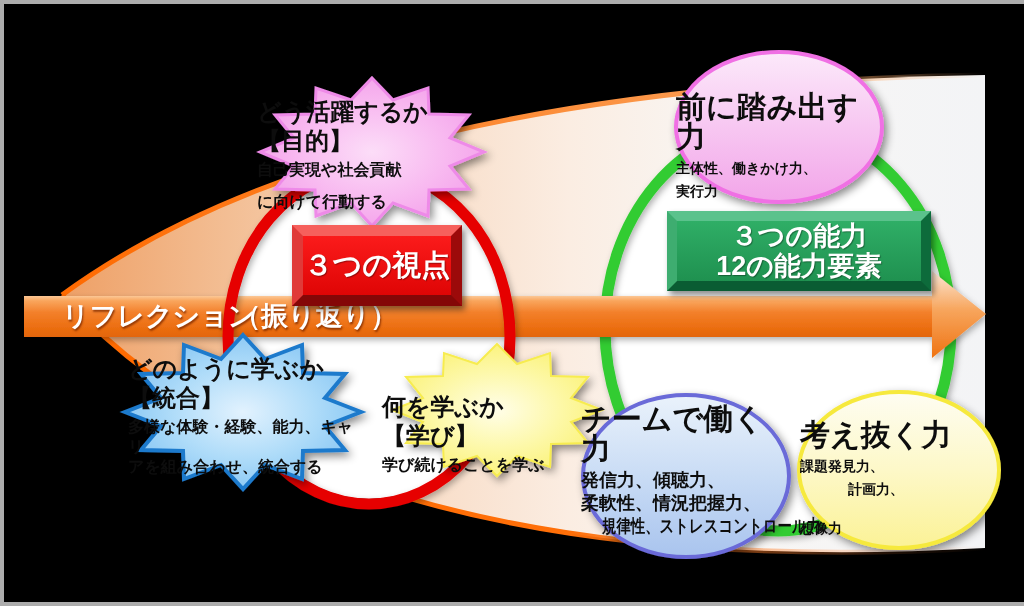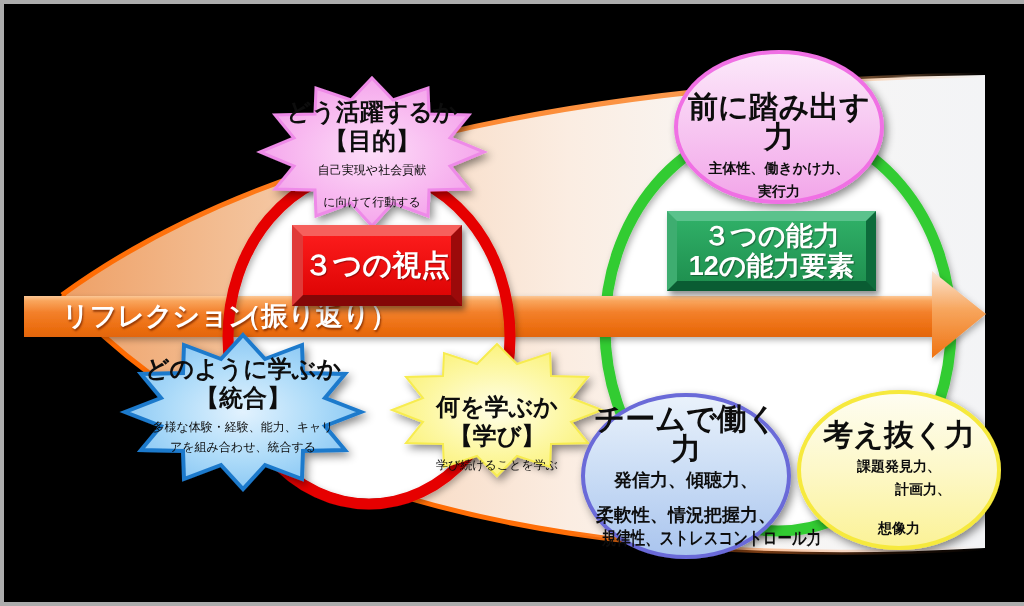--- a/index.html
+++ b/index.html
@@ -2,43 +2,43 @@
 <html><head>
 <meta charset="utf-8">
 <style>
   html,body{margin:0;padding:0;background:#000;}
   .stage{
     position:relative;width:1024px;height:606px;overflow:hidden;background:#000;
     box-shadow: inset 4px 4px 0 #ACACAC, inset 0 -4px 0 #ACACAC;
     font-family:"Liberation Sans", sans-serif;
   }
   .stage svg{position:absolute;left:0;top:0;}
-  .txt{position:absolute;text-align:center;color:#0d0d0d;}
+  .txt{position:absolute;text-align:left;color:#0d0d0d;}
   .star-title{font-size:24px;line-height:29px;font-weight:bold;}
-  .star-desc{font-size:12px;line-height:20px;font-weight:400;margin-top:5px;}
+  .star-desc{font-size:16px;line-height:20px;font-weight:700;margin-top:5px;}
   .bubble-title{font-size:30px;line-height:30px;font-weight:bold;}
   .bubble-desc{font-size:14px;line-height:23px;font-weight:600;margin-top:5px;}
   .condensed{transform:scaleX(0.8);transform-origin:50% 50%;white-space:nowrap;}
   .banner-text{
     position:absolute;top:297px;height:38px;line-height:38px;
     font-size:27px;font-weight:bold;color:#fff;
     text-shadow:1px 2px 2px rgba(130,45,0,.85);
   }
   .btn{
     position:absolute;box-sizing:border-box;display:flex;flex-direction:column;
     align-items:center;justify-content:center;color:#fff;font-weight:bold;
     box-shadow:3px 4px 6px rgba(0,0,0,.45);text-shadow:1px 1px 1px rgba(0,0,0,.35);
   }
   .btn-red{
     left:292px;top:225px;width:170px;height:81px;border:11px solid;
     border-color:#F6605C #9C0A0A #840707 #E03A38;
     background:linear-gradient(180deg,#FB1B1B,#DF0505);font-size:29px;
   }
   .btn-green{
-    left:667px;top:211px;width:209px;height:80px;border:10px solid;
+    left:667px;top:211px;width:264px;height:80px;border:10px solid;
     border-color:#5BC28C #0D6B3B #0A5C33 #3EAD70;
     background:linear-gradient(180deg,#2FAE66,#1F9150);font-size:27px;line-height:30px;
   }
 </style>
 </head>
 <body>
 
 <div class="stage">
 
   <svg width="1024" height="606" viewBox="0 0 1024 606">
@@ -169,21 +169,21 @@
 
   <div class="txt" style="left:676px;top:92px;width:206px;">
     <div class="bubble-title">前に踏み出す力</div>
     <div class="bubble-desc">主体性、働きかけ力、</div>
     <div class="bubble-desc" style="margin-top:0;">実行力</div>
   </div>
 
   <div class="txt" style="left:581px;top:404px;width:210px;">
     <div class="bubble-title">チームで働く力</div>
     <div class="bubble-desc" style="font-size:18px;">発信力、傾聴力、</div>
-    <div class="bubble-desc" style="font-size:18px;margin-top:12px;">柔軟性、情況把握力、</div>
+    <div class="bubble-desc" style="font-size:18px;margin-top:0;">柔軟性、情況把握力、</div>
     <div class="bubble-desc condensed" style="font-size:18px;margin-top:0;">規律性、ストレスコントロール力</div>
   </div>
 
   <div class="txt" style="left:800px;top:420px;width:198px;">
     <div class="bubble-title">考え抜く力</div>
     <div class="bubble-desc">課題発見力、</div>
     <div class="bubble-desc" style="margin-top:0;padding-left:48px;">計画力、</div>
     <div class="bubble-desc" style="margin-top:16px;">想像力</div>
   </div>
 

